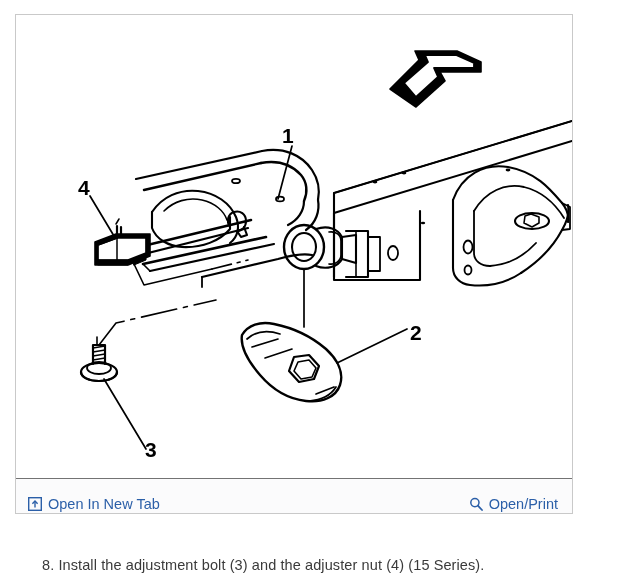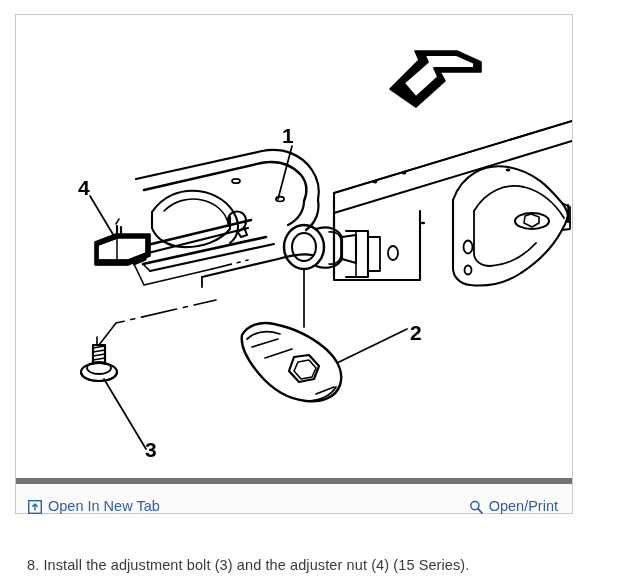--- a/index.html
+++ b/index.html
@@ -37,21 +37,21 @@
 
   #diagram-svg {
     position: absolute;
     left: 0;
     top: 0;
   }
 
   #viewer-toolbar {
     flex: 0 0 auto;
     height: 35px;
-    border-top: 6px solid #737373;
+    border-top: 1px solid #737373;
     background: #fbfbfc;
     display: flex;
     align-items: center;
     justify-content: space-between;
     padding: 16px 14px 0 12px;
     box-sizing: border-box;
   }
 
   .toolbar-action {
     display: flex;
@@ -69,21 +69,21 @@
   .toolbar-icon {
     display: inline-block;
     width: 14px;
     height: 14px;
     flex: 0 0 14px;
     line-height: 0;
   }
 
   #step-caption {
     position: absolute;
-    left: 27px;
+    left: 42px;
     top: 557px;
     font-size: 14.5px;
     color: #3a3a3a;
     letter-spacing: 0.1px;
     white-space: nowrap;
   }
 
   .callout-num {
     font-family: "Liberation Sans", sans-serif;
     font-weight: bold;

